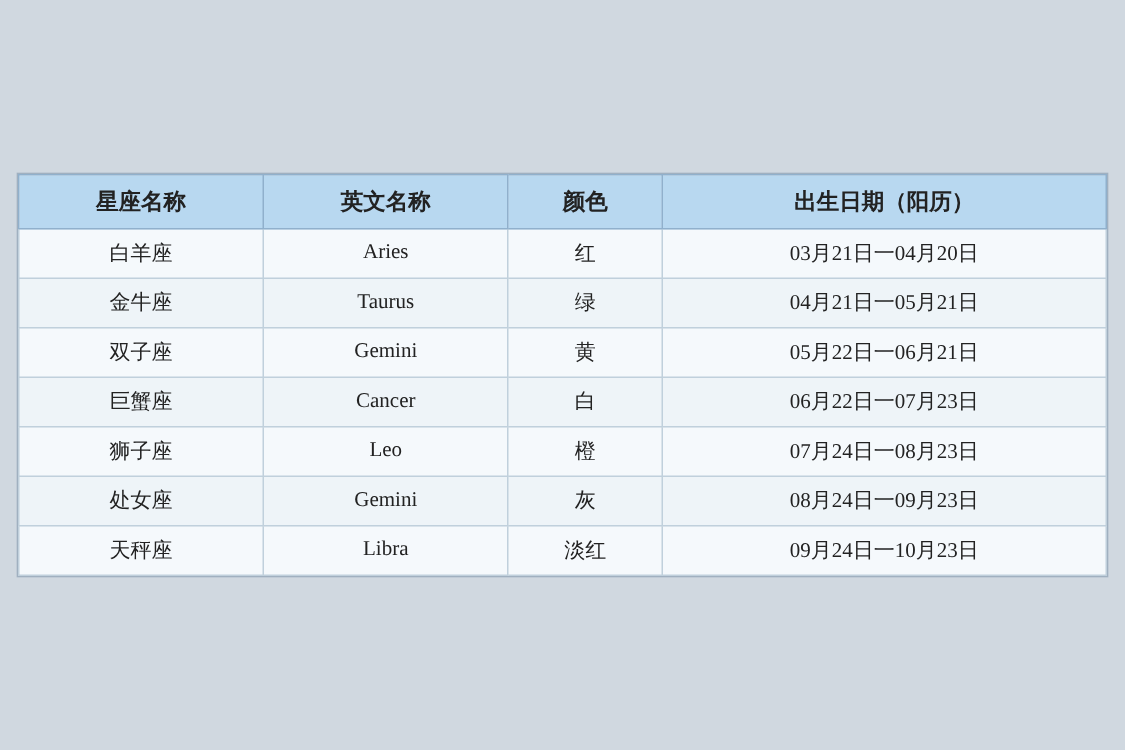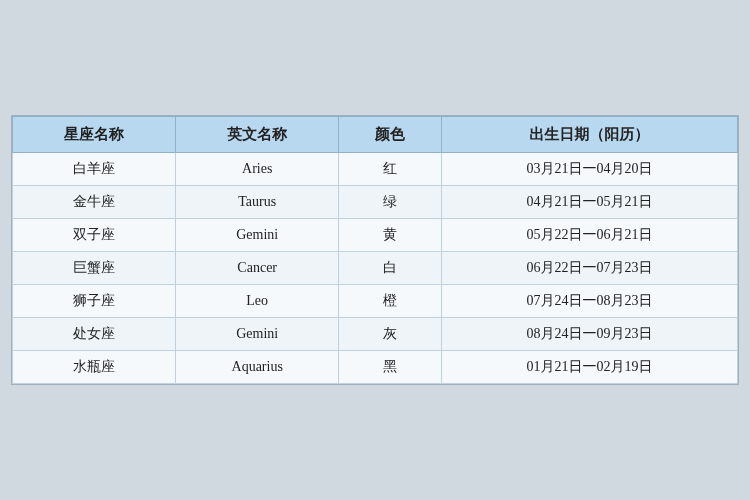--- a/index.html
+++ b/index.html
@@ -110,20 +110,20 @@
           <td>橙</td>
           <td>07月24日一08月23日</td>
         </tr>
         <tr>
           <td>处女座</td>
           <td>Gemini</td>
           <td>灰</td>
           <td>08月24日一09月23日</td>
         </tr>
         <tr>
-          <td>水瓶座</td>
-          <td>Aquarius</td>
-          <td>黑</td>
-          <td>01月21日一02月19日</td>
+          <td>天秤座</td>
+          <td>Libra</td>
+          <td>淡红</td>
+          <td>09月24日一10月23日</td>
         </tr>
       </tbody>
   </table>
 </div>
 
 </body></html>

